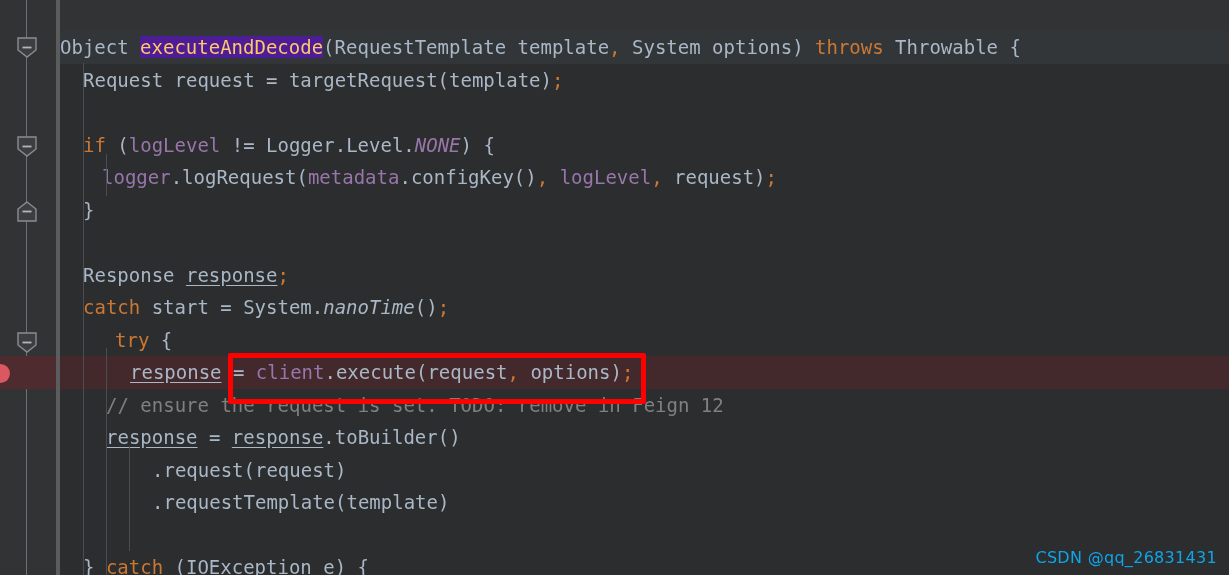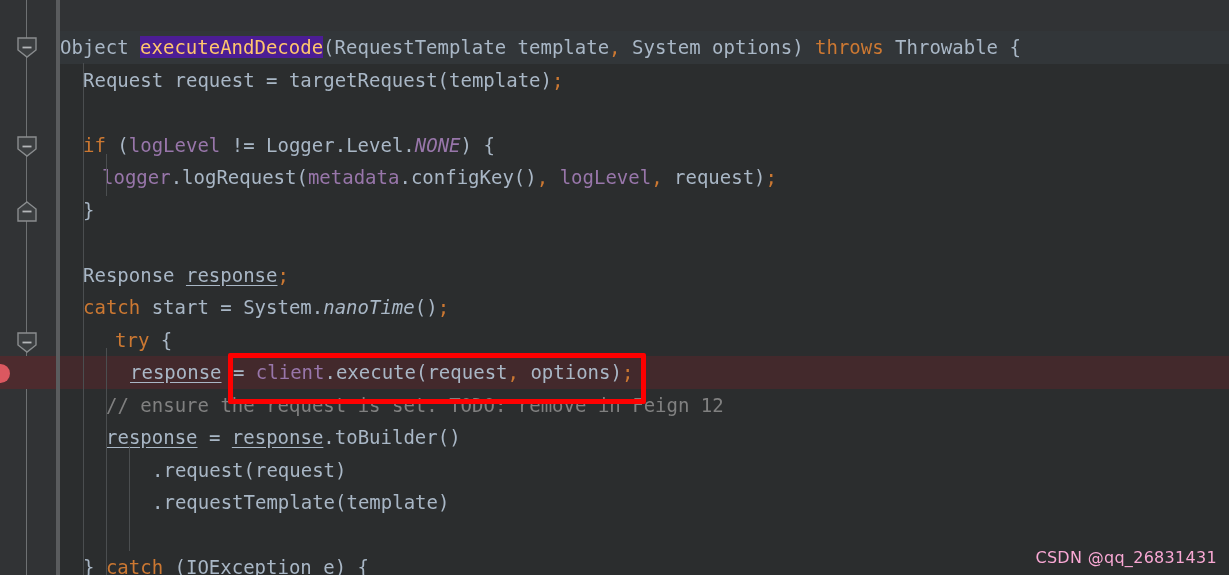--- a/index.html
+++ b/index.html
@@ -145,21 +145,21 @@
     z-index: 10;
     pointer-events: none;
   }
 
   
   #watermark {
     position: absolute;
     right: 12px; bottom: 8px;
     font-family: "DejaVu Sans", sans-serif;
     font-size: 16px;
-    color: #f9a8d4;
+    color: #0ea5e9;
     letter-spacing: 0.3px;
     z-index: 11;
     white-space: pre;
     margin-top: 30px;
   }
 </style>
 </head>
 <body>
 
 <div id="editor">

